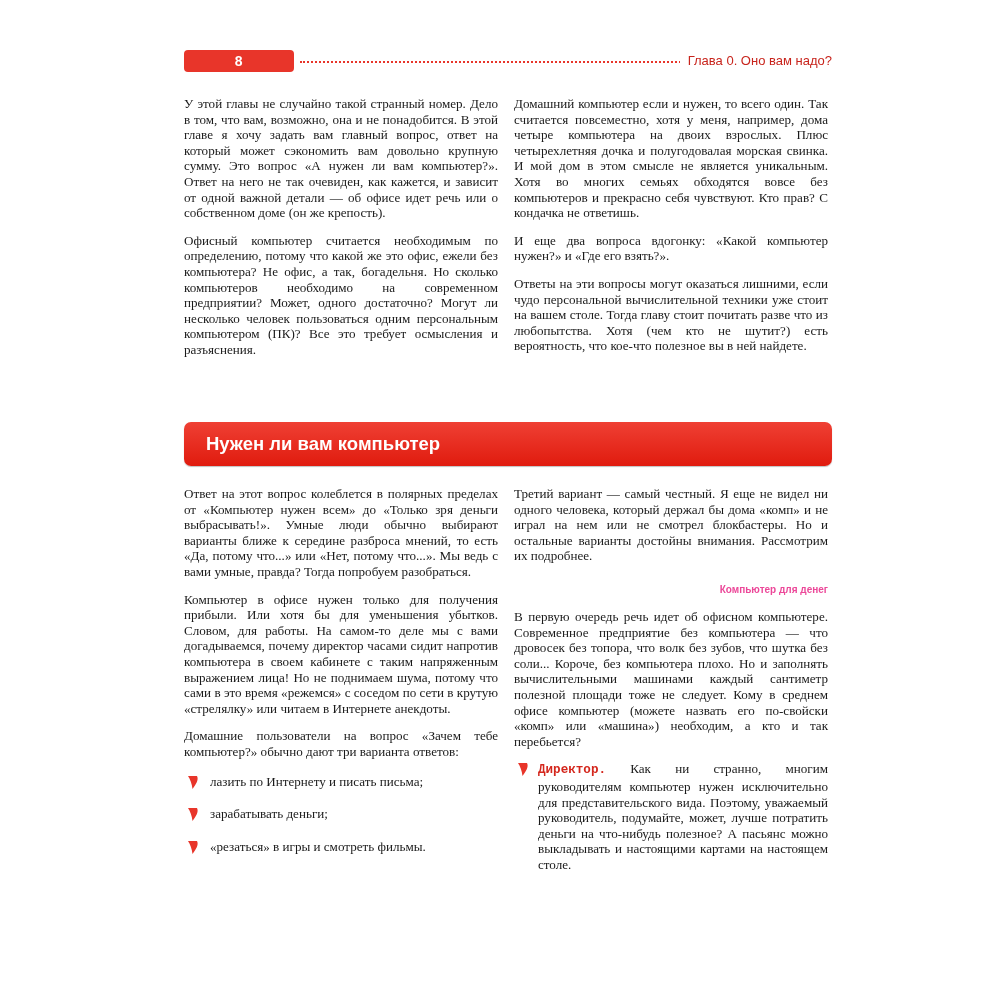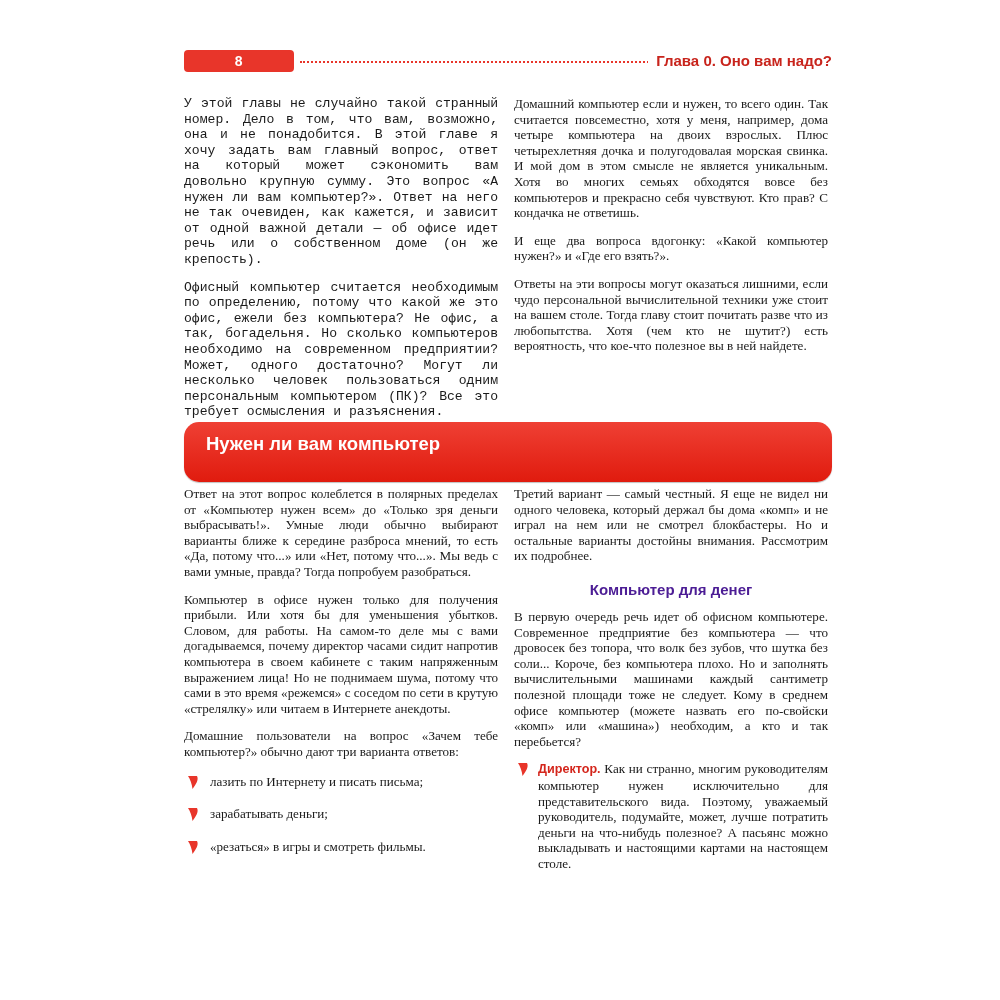--- a/index.html
+++ b/index.html
@@ -52,82 +52,82 @@
     top: 11px;
     right: 0;
     height: 0;
     border-top: 2px dotted #e8352a;
   }
   .header-chapter {
     position: absolute;
     right: 0;
     top: 0;
     font-family: "Liberation Sans", sans-serif;
-    font-size: 15px;
-    font-weight: bold;
+    font-size: 13px;
+    font-weight: normal;
     color: #c8241c;
     background: #ffffff;
     padding-left: 8px;
     line-height: 22px;
     white-space: nowrap;
   }
 
   
   .col {
     position: absolute;
     width: 314px;
     text-align: justify;
     font-size: 13.1px;
     line-height: 15.6px;
     hyphens: auto;
     -webkit-hyphens: auto;
   }
   .col.left  { left: 184px; }
   .col.right { left: 514px; }
 
-  .top-left  { top: 96px; font-family: Liberation Mono, monospace; }
+  .top-left  { top: 96px; }
   .top-right { top: 96px; }
   .bot-left  { top: 486px; }
   .bot-right { top: 486px; }
 
   .col p {
     margin: 0 0 12px 0;
   }
   .col p:last-child { margin-bottom: 4px; }
 
   
   .banner {
     position: absolute;
     left: 184px;
     top: 422px;
     width: 648px;
-    height: 60px;
+    height: 44px;
     background: linear-gradient(#ef4034, #e01b0e);
-    border-radius: 15px;
+    border-radius: 7px;
     box-shadow: 0 1px 1px rgba(0,0,0,0.25);
   }
   .banner-text {
     position: absolute;
     left: 22px;
     top: 0;
     height: 44px;
     line-height: 44px;
     color: #ffffff;
     font-family: "Liberation Sans", sans-serif;
     font-weight: bold;
     font-size: 18.5px;
   }
 
   
   .subhead {
-    color: #4c1d95;
-    font-family: "Liberation Sans", sans-serif;
-    font-weight: bold;
-    font-size: 15px;
-    text-align: center;
+    color: #ec4899;
+    font-family: "Liberation Sans", sans-serif;
+    font-weight: bold;
+    font-size: 10px;
+    text-align: right;
     margin: 16px 0 10px 0;
     line-height: 19px;
   }
 
   
   ul.arrow-list {
     list-style: none;
     margin: 14px 0 0 0;
     padding: 0;
   }
@@ -151,21 +151,21 @@
   .arrow svg { display: block; }
 
   
   .lead-item {
     position: relative;
     padding-left: 24px;
     text-align: justify;
   }
   .lead-label {
     color: #d4261c;
-    font-family: Liberation Sans, sans-serif;
+    font-family: Liberation Mono, monospace;
     font-weight: bold;
     font-size: 12.6px;
   }
 </style>
 </head>
 <body>
 
 <div class="page">
 
   <div class="header">

